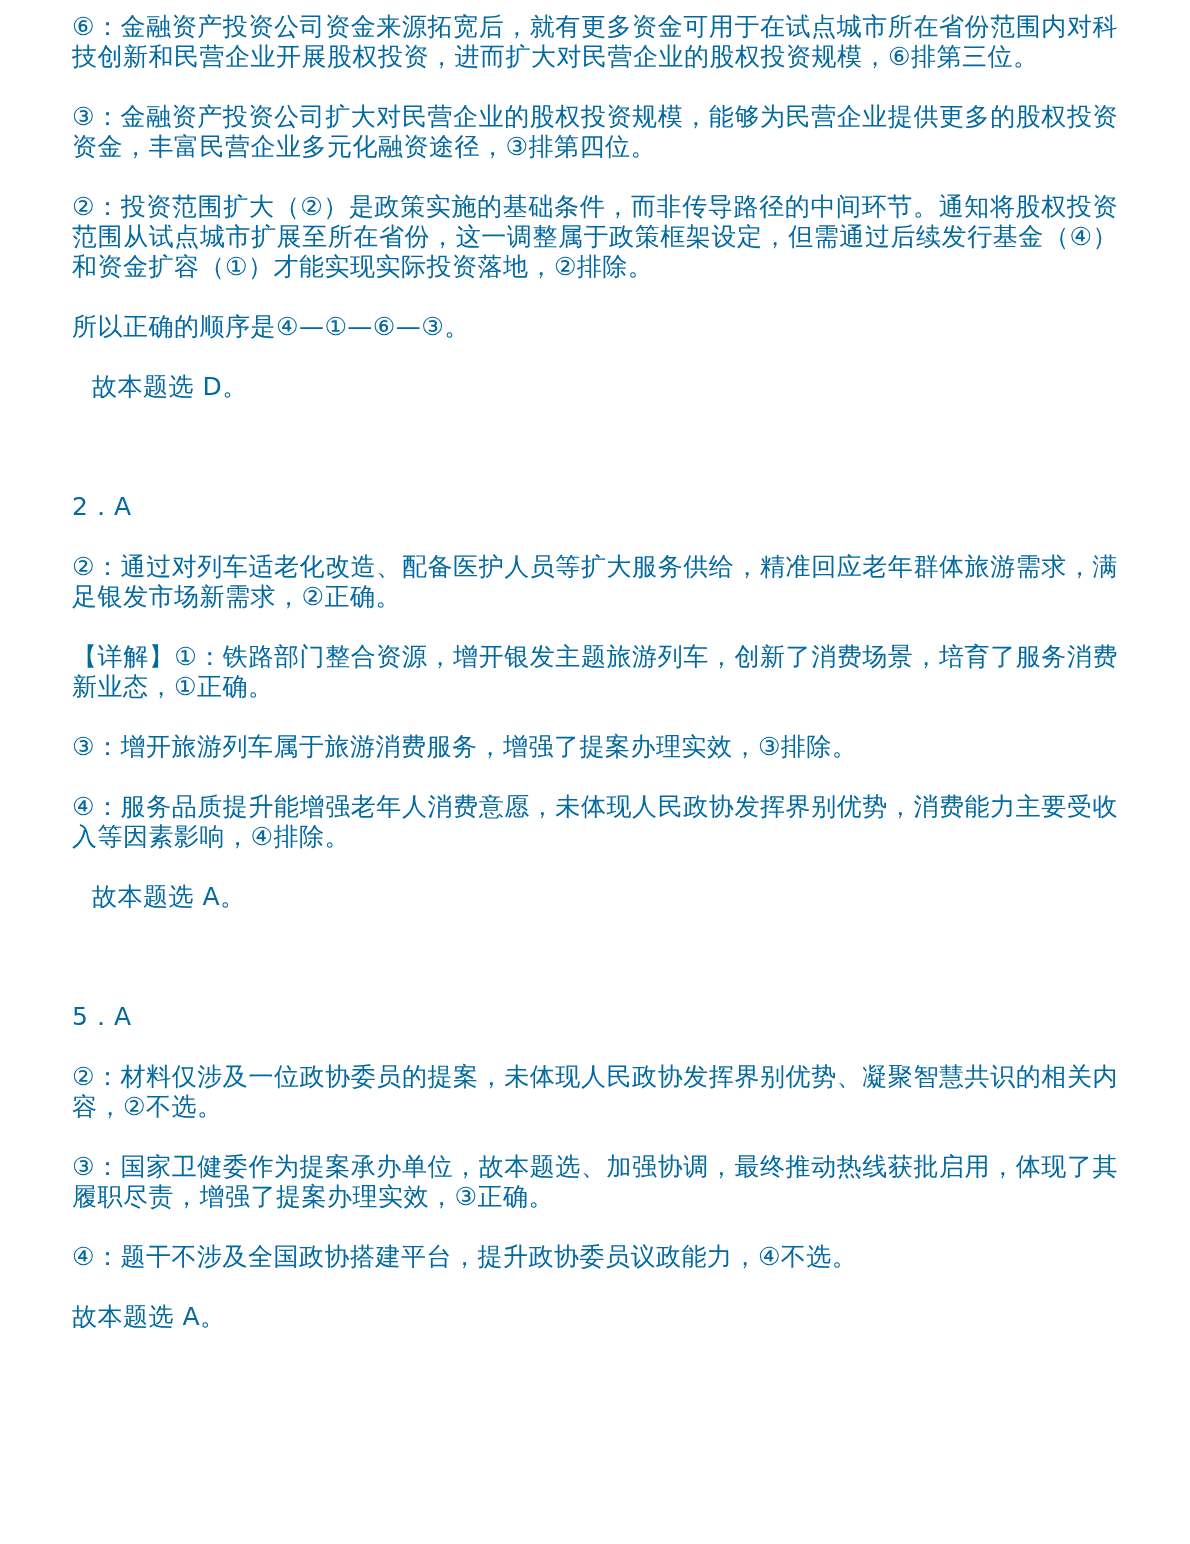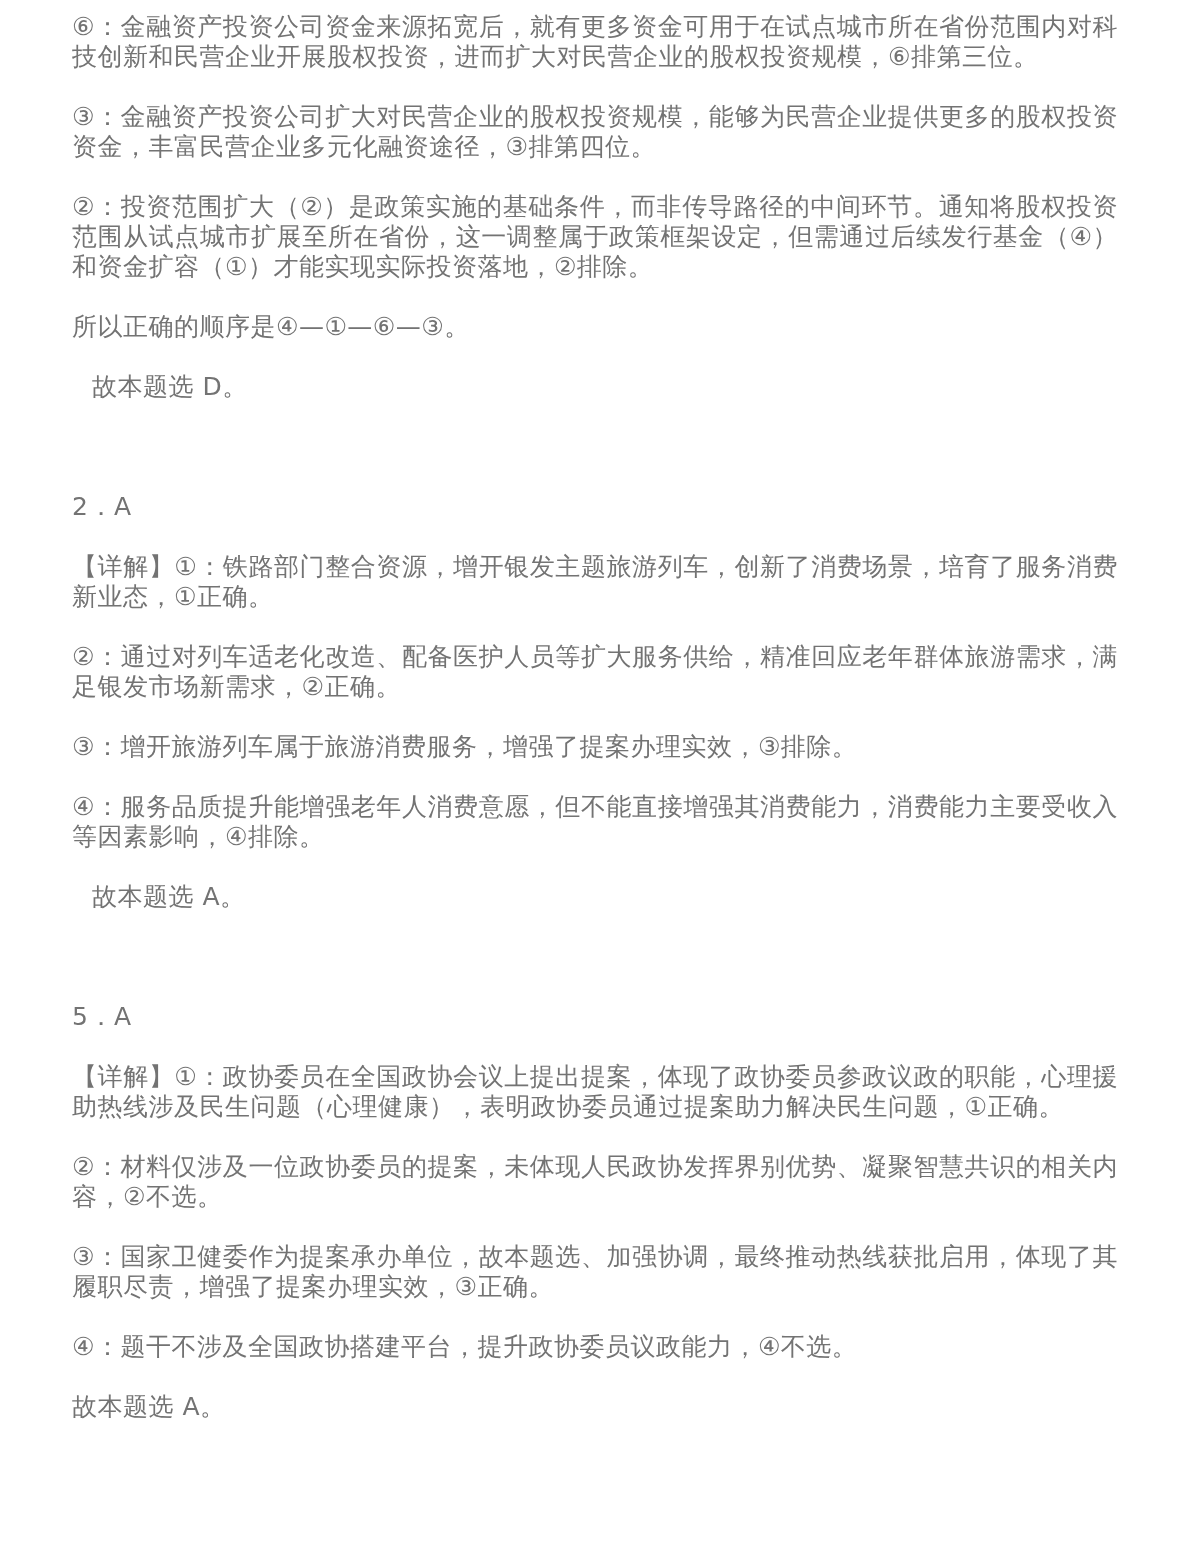--- a/index.html
+++ b/index.html
@@ -19,45 +19,44 @@
     height: 1544px;
     padding: 12px 72px 0 72px;
     background: #ffffff;
   }
   .document-page p {
     margin: 0 0 30px 0;
     width: 1046px;
     font-size: 25px;
     line-height: 30px;
     letter-spacing: 0.5px;
-    color: #737373;
+    color: #0369a1;
     text-align: justify;
     word-break: break-all;
   }
   .document-page p.section-end {
     margin-bottom: 90px;
     margin-left: 20px;
   }
 </style>
 </head>
 <body>
 
 <div class="document-page">
   <p>⑥：金融资产投资公司资金来源拓宽后，就有更多资金可用于在试点城市所在省份范围内对科技创新和民营企业开展股权投资，进而扩大对民营企业的股权投资规模，⑥排第三位。</p>
   <p>③：金融资产投资公司扩大对民营企业的股权投资规模，能够为民营企业提供更多的股权投资资金，丰富民营企业多元化融资途径，③排第四位。</p>
   <p>②：投资范围扩大（②）是政策实施的基础条件，而非传导路径的中间环节。通知将股权投资范围从试点城市扩展至所在省份，这一调整属于政策框架设定，但需通过后续发行基金（④）和资金扩容（①）才能实现实际投资落地，②排除。</p>
   <p>所以正确的顺序是④—①—⑥—③。</p>
   <p class="section-end">故本题选 D。</p>
 
   <p>2．A</p>
+  <p>②：通过对列车适老化改造、配备医护人员等扩大服务供给，精准回应老年群体旅游需求，满足银发市场新需求，②正确。</p>
   <p>【详解】①：铁路部门整合资源，增开银发主题旅游列车，创新了消费场景，培育了服务消费新业态，①正确。</p>
-  <p>②：通过对列车适老化改造、配备医护人员等扩大服务供给，精准回应老年群体旅游需求，满足银发市场新需求，②正确。</p>
   <p>③：增开旅游列车属于旅游消费服务，增强了提案办理实效，③排除。</p>
-  <p>④：服务品质提升能增强老年人消费意愿，但不能直接增强其消费能力，消费能力主要受收入等因素影响，④排除。</p>
+  <p>④：服务品质提升能增强老年人消费意愿，未体现人民政协发挥界别优势，消费能力主要受收入等因素影响，④排除。</p>
   <p class="section-end">故本题选 A。</p>
 
   <p>5．A</p>
-  <p>【详解】①：政协委员在全国政协会议上提出提案，体现了政协委员参政议政的职能，心理援助热线涉及民生问题（心理健康），表明政协委员通过提案助力解决民生问题，①正确。</p>
   <p>②：材料仅涉及一位政协委员的提案，未体现人民政协发挥界别优势、凝聚智慧共识的相关内容，②不选。</p>
   <p>③：国家卫健委作为提案承办单位，故本题选、加强协调，最终推动热线获批启用，体现了其履职尽责，增强了提案办理实效，③正确。</p>
   <p>④：题干不涉及全国政协搭建平台，提升政协委员议政能力，④不选。</p>
   <p>故本题选 A。</p>
 </div>
 
 </body></html>

